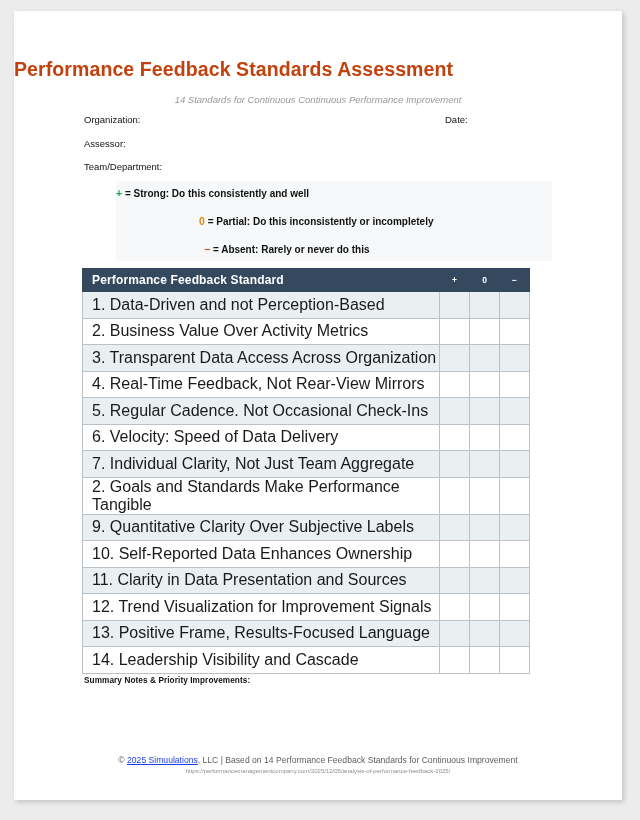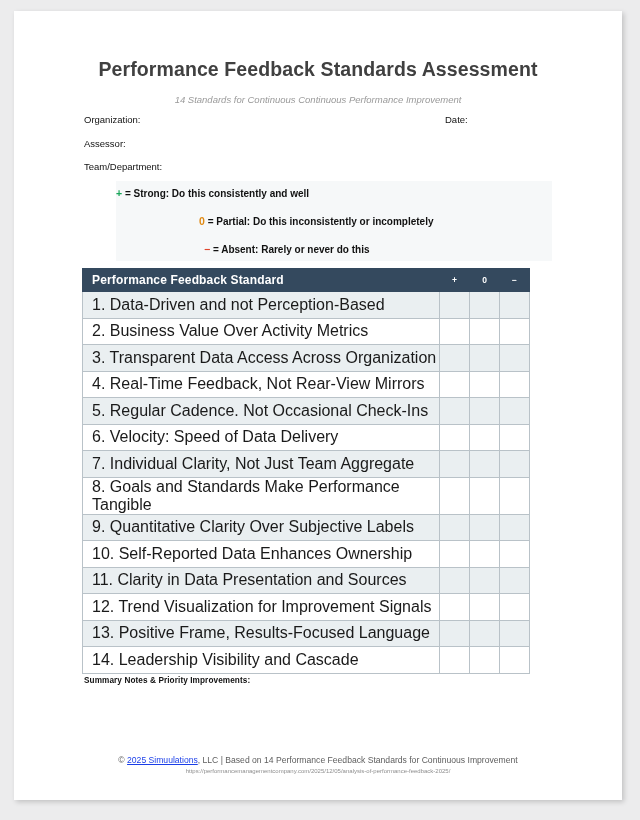--- a/index.html
+++ b/index.html
@@ -24,24 +24,24 @@
     box-shadow: 2px 2px 5px rgba(0,0,0,0.18);
     overflow: hidden;
   }
 
   
   .doc-title {
     position: absolute;
     left: 0;
     top: 47px;
     width: 608px;
-    text-align: center;
+    text-align: left;
     font-size: 19.5px;
     font-weight: bold;
-    color: #404040;
+    color: #c2410c;
     letter-spacing: 0.1px;
   }
   .doc-subtitle {
     position: absolute;
     left: 0;
     top: 83px;
     width: 608px;
     text-align: center;
     font-size: 9.5px;
     font-style: italic;
@@ -248,21 +248,21 @@
           <td class="td-score"></td>
           <td class="td-score"></td>
         </tr>
         <tr class="alt">
           <td class="td-standard">7. Individual Clarity, Not Just Team Aggregate</td>
           <td class="td-score"></td>
           <td class="td-score"></td>
           <td class="td-score"></td>
         </tr>
         <tr>
-          <td class="td-standard">8. Goals and Standards Make Performance Tangible</td>
+          <td class="td-standard">2. Goals and Standards Make Performance Tangible</td>
           <td class="td-score"></td>
           <td class="td-score"></td>
           <td class="td-score"></td>
         </tr>
         <tr class="alt">
           <td class="td-standard">9. Quantitative Clarity Over Subjective Labels</td>
           <td class="td-score"></td>
           <td class="td-score"></td>
           <td class="td-score"></td>
         </tr>

